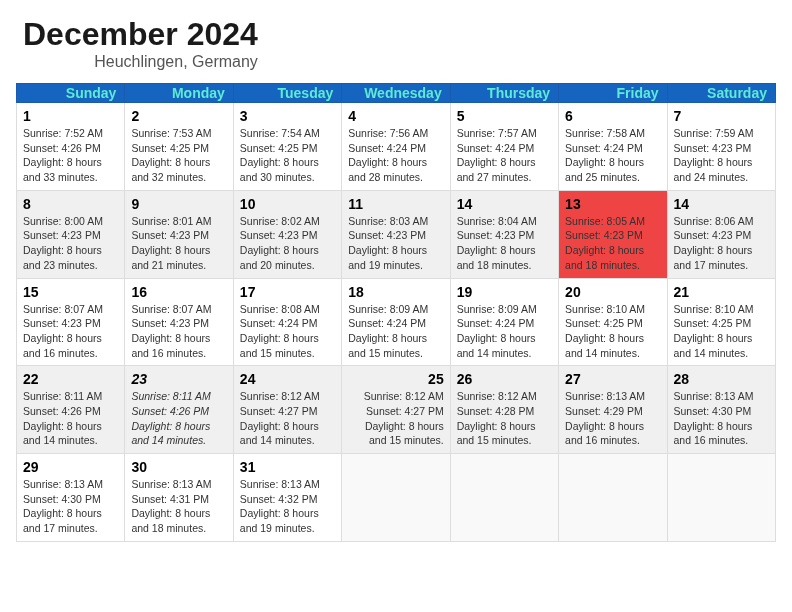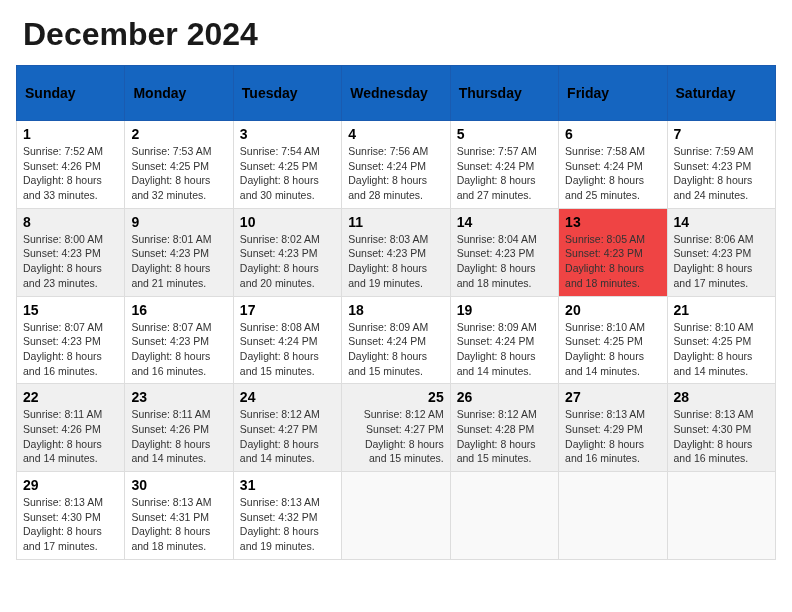--- a/index.html
+++ b/index.html
@@ -44,23 +44,23 @@
       color: #555;
       font-weight: normal;
     }
     .calendar {
       width: 100%;
       border-collapse: collapse;
       border: 1px solid #ccc;
     }
     .calendar th {
       background: #1565c0;
-      color: #000000;
-      text-align: left;
-      padding: 19px 8px;
+      color: #5eead4;
+      text-align: right;
+      padding: 1px 8px;
       font-size: 14px;
       border: 1px solid #1a5bb0;
     }
     .calendar td {
       vertical-align: top;
       padding: 5px 6px;
       border: 1px solid #ddd;
       width: calc(100% / 7);
       background: #fff;
       min-height: 80px;
@@ -78,20 +78,21 @@
       line-height: 1.4;
     }
     .empty-cell { background: #f9f9f9 !important; }
   </style>
 </head>
 <body>
 
 <div class="header">
   <div class="title-block">
     <h1>December 2024</h1>
+    <h2>Heuchlingen, Germany</h2>
   </div>
 </div>
 
 <table class="calendar">
   <thead>
     <tr>
       <th>Sunday</th>
       <th>Monday</th>
       <th>Tuesday</th>
       <th>Wednesday</th>
@@ -189,21 +190,21 @@
         <td>
           <span class="day-num">21</span>
           <div class="day-info">Sunrise: 8:10 AM<br>Sunset: 4:25 PM<br>Daylight: 8 hours and 14 minutes.</div>
         </td>
       </tr>
       <tr>
         <td style="background: rgb(240, 240, 240);">
           <span class="day-num">22</span>
           <div class="day-info">Sunrise: 8:11 AM<br>Sunset: 4:26 PM<br>Daylight: 8 hours and 14 minutes.</div>
         </td>
-        <td style="background: rgb(240, 240, 240);">
+        <td style="background: rgb(240, 240, 240); font-style: italic;">
           <span class="day-num">23</span>
           <div class="day-info">Sunrise: 8:11 AM<br>Sunset: 4:26 PM<br>Daylight: 8 hours and 14 minutes.</div>
         </td>
         <td style="background: rgb(240, 240, 240);">
           <span class="day-num">24</span>
           <div class="day-info">Sunrise: 8:12 AM<br>Sunset: 4:27 PM<br>Daylight: 8 hours and 14 minutes.</div>
         </td>
         <td style="background: rgb(240, 240, 240); text-align: right;">
           <span class="day-num">25</span>
           <div class="day-info">Sunrise: 8:12 AM<br>Sunset: 4:27 PM<br>Daylight: 8 hours and 15 minutes.</div>

